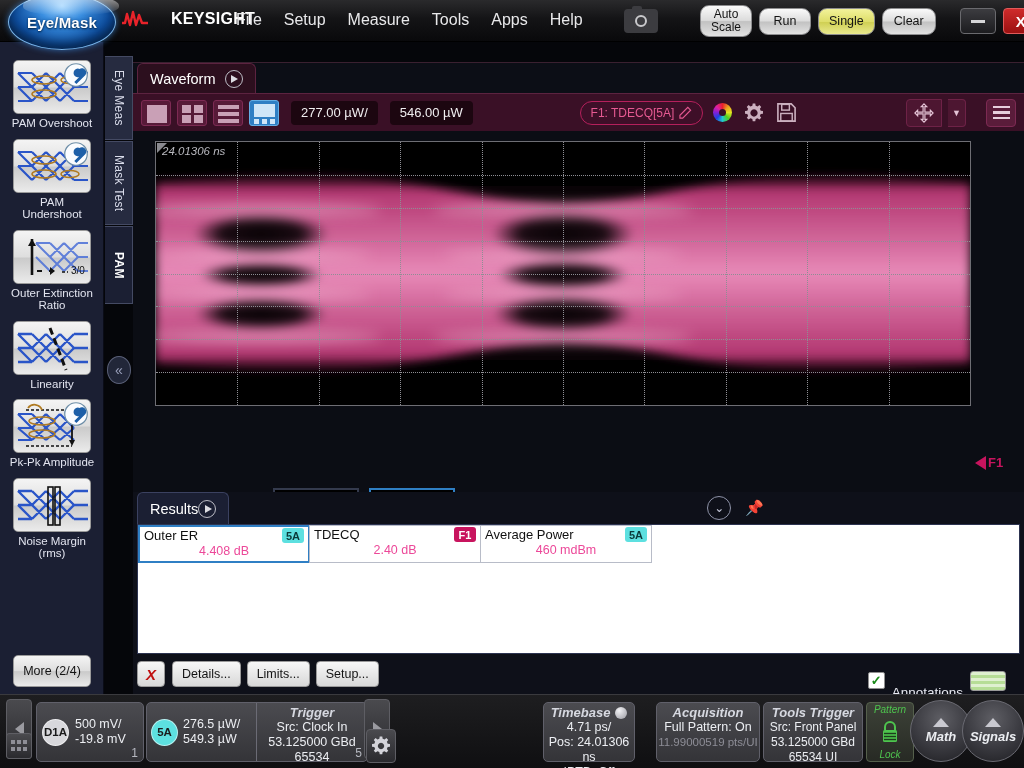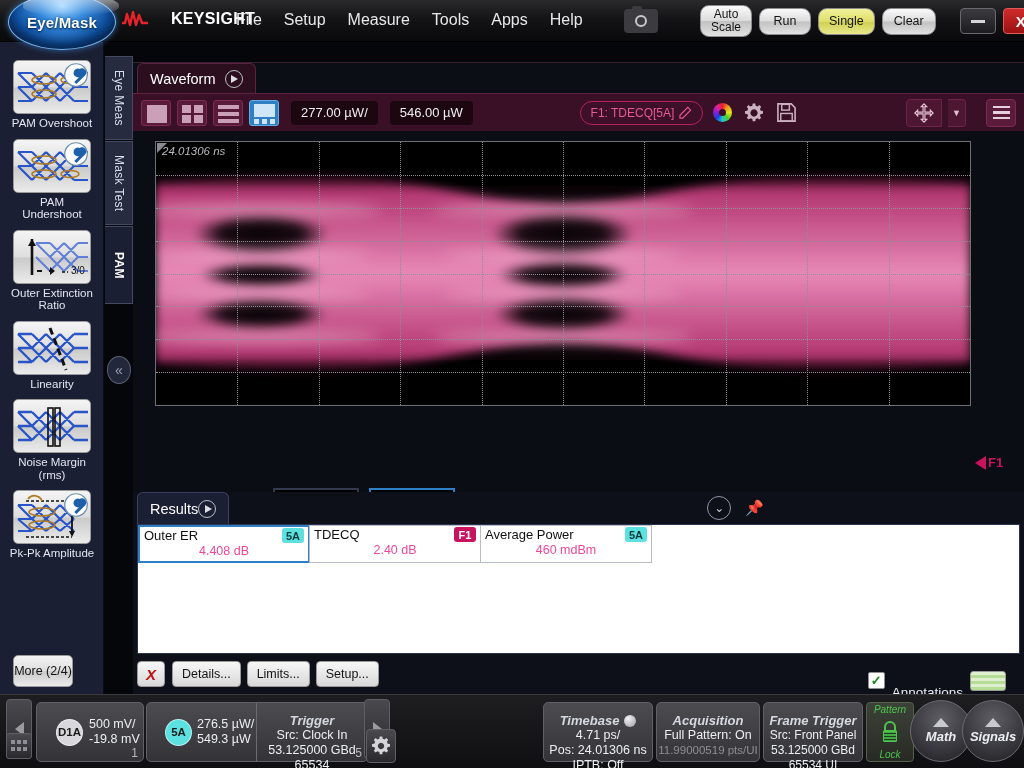--- a/index.html
+++ b/index.html
@@ -86,21 +86,21 @@
   .side-icon {
     width: 78px; height: 54px; border-radius: 5px;
     background: linear-gradient(180deg, #f4f4f4 0%, #dedede 50%, #cacaca 52%, #ebebeb 100%);
     border: 1px solid #9a9a9a; position: relative; overflow: hidden;
   }
   .side-label {
     color: #e2e4ef; font-size: 11.5px; text-align: center; line-height: 12.5px;
     margin-top: 3px; width: 100px;
   }
   .more-btn {
-    position: absolute; left: 13px; top: 613px; width: 60px; height: 32px;
+    position: absolute; left: 13px; top: 613px; width: 78px; height: 32px;
     border-radius: 5px; border: 1px solid #9a9a9a;
     background: linear-gradient(180deg, #f4f4f4 0%, #dedede 50%, #cacaca 52%, #ebebeb 100%);
     color: #131313; font-size: 12.5px; display: flex; align-items: center; justify-content: center; cursor: pointer;
   }
 
   
   .vtabs { position: absolute; left: 105px; top: 56px; width: 28px; }
   .vtab {
     width: 28px; background: #262b40; border: 1px solid #444a63; border-left: none;
     color: #d9dcea; cursor: pointer;
@@ -277,29 +277,28 @@
     background: linear-gradient(180deg,#4a4a4e,#2a2a2e); border: 1px solid #5e5e64;
     display: flex; align-items: center; justify-content: center; cursor: pointer;
   }
   .tri-l { width: 0; height: 0; border-right: 9px solid #9a9aa0; border-top: 7px solid transparent; border-bottom: 7px solid transparent; }
   .tri-r { width: 0; height: 0; border-left: 9px solid #9a9aa0; border-top: 7px solid transparent; border-bottom: 7px solid transparent; }
   .sb-card {
     position: absolute; top: 7px; height: 60px; border-radius: 5px;
     background: linear-gradient(180deg,#4b4b50,#343438); border: 1px solid #60606a;
     color: #eceef2;
   }
-  .sb-title { text-align: center; font-size: 13px; font-weight: bold; font-style: italic; color: #d6d8e0; padding-top: 10px; }
+  .sb-title { text-align: center; font-size: 13px; font-weight: bold; font-style: italic; color: #d6d8e0; padding-top: 2px; }
   .sb-line { text-align: center; font-size: 12.5px; line-height: 15px; }
   .sb-num { position: absolute; right: 5px; bottom: 1px; font-size: 12px; color: #b6b8c0; }
   .ch-circle {
     width: 27px; height: 27px; border-radius: 50%;
     display: flex; align-items: center; justify-content: center;
     font-size: 11.5px; font-weight: bold; color: #1a1a1a;
     border: 1px solid rgba(255,255,255,.55);
-    margin-left: 14px;
   }
   .lock-card {
     position: absolute; top: 7px; height: 60px; width: 48px; border-radius: 4px;
     background: linear-gradient(180deg,#3d4238,#272a24); border: 1px solid #55604c;
     display: flex; flex-direction: column; align-items: center; justify-content: space-between; padding: 1px 0; cursor: pointer;
   }
   .lock-txt { color: #4ec44e; font-size: 10px; font-style: italic; }
   .knob {
     position: absolute; top: 5px; width: 62px; height: 62px; border-radius: 50%;
     background: radial-gradient(circle at 50% 30%, #5e5e64 0%, #3a3a40 55%, #1e1e22 100%);
@@ -442,55 +441,55 @@
           </g>
           <path d="M36,6 L52,48" stroke="#111" stroke-width="3" stroke-dasharray="7,4"></path>
         </svg>
       </div>
       <div class="side-label">Linearity</div>
     </div>
 
     <div class="side-item">
       <div class="side-icon">
         <svg viewBox="0 0 78 54" width="78" height="54">
-          <g stroke="#2a55c8" stroke-width="2.4" fill="none">
-            <path d="M4,12 L18,12 M4,12 L18,26 M18,12 L32,26 M18,26 L32,12 M32,12 L46,26 M32,26 L46,12 M46,12 L60,26 M46,26 L60,12 M60,12 L74,12 M60,26 L74,26"></path>
-            <path d="M4,26 L18,26 M4,26 L18,40 M18,26 L32,40 M18,40 L32,26 M32,26 L46,40 M32,40 L46,26 M46,26 L60,40 M46,40 L60,26 M60,40 L74,40 M4,40 L18,40"></path>
-          </g>
-          <rect x="34" y="8" width="5" height="38" fill="none" stroke="#111" stroke-width="1.6"></rect>
-          <rect x="41" y="8" width="5" height="38" fill="none" stroke="#111" stroke-width="1.6"></rect>
-        </svg>
-      </div>
-      <div class="side-label" style="white-space:pre-line">Noise Margin
-(rms)</div>
-    </div>
-
-    <div class="side-item">
-      <div class="side-icon">
-        <svg viewBox="0 0 78 54" width="78" height="54">
           <g stroke="#2a55c8" stroke-width="2.2" fill="none">
             <path d="M4,14 L18,14 M4,14 L18,28 M18,14 L32,28 M18,28 L32,14 M32,14 L46,28 M32,28 L46,14 M46,14 L60,28 M46,28 L60,14 M60,14 L70,14"></path>
             <path d="M4,28 L18,28 M4,28 L18,40 M18,28 L32,40 M18,40 L32,28 M32,28 L46,40 M32,40 L46,28 M46,28 L60,40 M46,40 L60,28 M4,40 L18,40"></path>
           </g>
           <g stroke="#b07b22" stroke-width="1.5" fill="none">
             <ellipse cx="28" cy="21" rx="13" ry="4"></ellipse>
               <ellipse cx="28" cy="34" rx="13" ry="4"></ellipse>
           </g>
           <path d="M12,10 L58,10" stroke="#111" stroke-width="1.6" stroke-dasharray="3,2"></path>
           <path d="M12,46 L58,46" stroke="#111" stroke-width="1.6" stroke-dasharray="3,2"></path>
           <path d="M58,12 L58,44" stroke="#111" stroke-width="1.8"></path>
           <path d="M58,46 l-3,-6 6,0 z" fill="#111"></path>
           <path d="M14,8 a8,8 0 0 1 14,2" stroke="#b07b22" stroke-width="1.8" fill="none"></path>
         </svg>
         <svg viewBox="0 0 30 30" width="26" height="26" style="position:absolute;right:1px;top:1px">
           <circle cx="15" cy="15" r="13" fill="#fafcff" stroke="#6e8fa8" stroke-width="1.4"></circle>
           <path d="M19,8 a5,5 0 1 0 3,6 l-9,9 2.5,2.5 9,-9 a5,5 0 0 0 -5.5,-8.5z" fill="#1d5fa8"></path>
         </svg>
       </div>
       <div class="side-label">Pk-Pk Amplitude</div>
+    </div>
+
+    <div class="side-item">
+      <div class="side-icon">
+        <svg viewBox="0 0 78 54" width="78" height="54">
+          <g stroke="#2a55c8" stroke-width="2.4" fill="none">
+            <path d="M4,12 L18,12 M4,12 L18,26 M18,12 L32,26 M18,26 L32,12 M32,12 L46,26 M32,26 L46,12 M46,12 L60,26 M46,26 L60,12 M60,12 L74,12 M60,26 L74,26"></path>
+            <path d="M4,26 L18,26 M4,26 L18,40 M18,26 L32,40 M18,40 L32,26 M32,26 L46,40 M32,40 L46,26 M46,26 L60,40 M46,40 L60,26 M60,40 L74,40 M4,40 L18,40"></path>
+          </g>
+          <rect x="34" y="8" width="5" height="38" fill="none" stroke="#111" stroke-width="1.6"></rect>
+          <rect x="41" y="8" width="5" height="38" fill="none" stroke="#111" stroke-width="1.6"></rect>
+        </svg>
+      </div>
+      <div class="side-label" style="white-space:pre-line">Noise Margin
+(rms)</div>
     </div>
 
     <div class="more-btn">More (2/4)</div>
   </div>
 
   <div class="vtabs">
     <div class="vtab" style="height:84px">
       <span>Eye Meas</span>
     </div>
     <div class="vtab" style="height:84px">
@@ -810,38 +809,38 @@
 
     <div class="nav-arrow" style="left:364px;top:4px">
         <i class="tri-r"></i>
       </div>
     <div class="gear-btn" style="left:366px;top:34px">
       <svg width="22" height="22" viewBox="0 0 24 24">
         <path d="M12,8.5 a3.5,3.5 0 1 0 0.01,0z M10.6,1.5 h2.8 l.4,2.5 2.1,.9 2-1.5 2,2 -1.5,2 .9,2.1 2.5,.4 v2.8 l-2.5,.4 -.9,2.1 1.5,2 -2,2 -2-1.5 -2.1,.9 -.4,2.5 h-2.8 l-.4-2.5 -2.1-.9 -2,1.5 -2-2 1.5-2 -.9-2.1 -2.5-.4 v-2.8 l2.5-.4 .9-2.1 -1.5-2 2-2 2,1.5 2.1-.9z" fill="#d4d4da" fill-rule="evenodd"></path>
       </svg>
     </div>
 
-    <div class="sb-card" style="left:543px;width:110px">
+    <div class="sb-card" style="left:543px;width:92px">
       <div class="sb-title" style="display:flex;align-items:center;justify-content:center;gap:5px">
         <span>Timebase</span>
         <i style="width:12px;height:12px;border-radius:50%;background:radial-gradient(circle at 35% 30%,#f2f2f5,#9a9aa2);display:inline-block"></i>
       </div>
       <div class="sb-line">4.71 ps/</div>
       <div class="sb-line">Pos: 24.01306 ns</div>
       <div class="sb-line">IPTB: Off</div>
     </div>
 
     <div class="sb-card" style="left:656px;width:104px">
       <div class="sb-title">Acquisition</div>
       <div class="sb-line">Full Pattern: On</div>
       <div class="sb-line" style="color:#8d8d96;font-size:11.5px">11.99000519 pts/UI</div>
     </div>
 
     <div class="sb-card" style="left:763px;width:100px">
-      <div class="sb-title">Frame Trigger</div>
+      <div class="sb-title">Tools Trigger</div>
       <div class="sb-line" style="font-size:12px">Src: Front Panel</div>
       <div class="sb-line" style="font-size:12px">53.125000 GBd</div>
       <div class="sb-line" style="font-size:12px">65534 UI</div>
     </div>
 
     <div class="lock-card" style="left:866px">
       <span class="lock-txt">Pattern</span>
       <svg width="22" height="26" viewBox="0 0 22 26">
         <path d="M6,11 v-3 a5,5 0 0 1 10,0 v3" fill="none" stroke="#4ec44e" stroke-width="2"></path>
         <rect x="4" y="11" width="14" height="12" rx="1.5" fill="#4ec44e"></rect>

